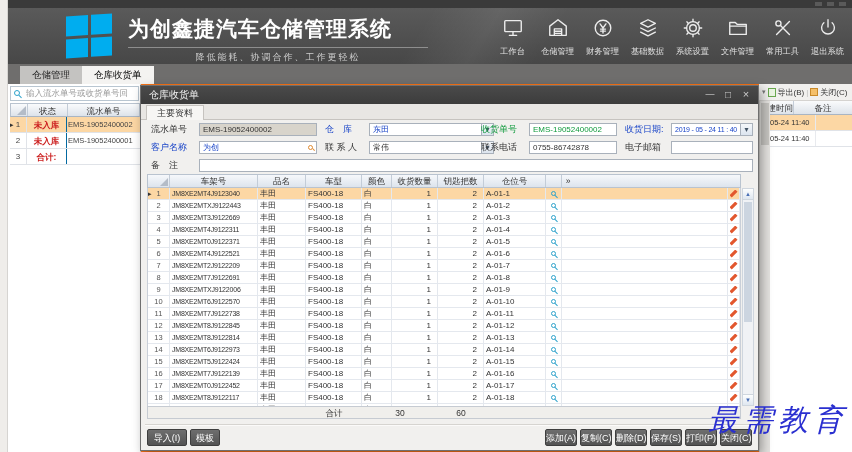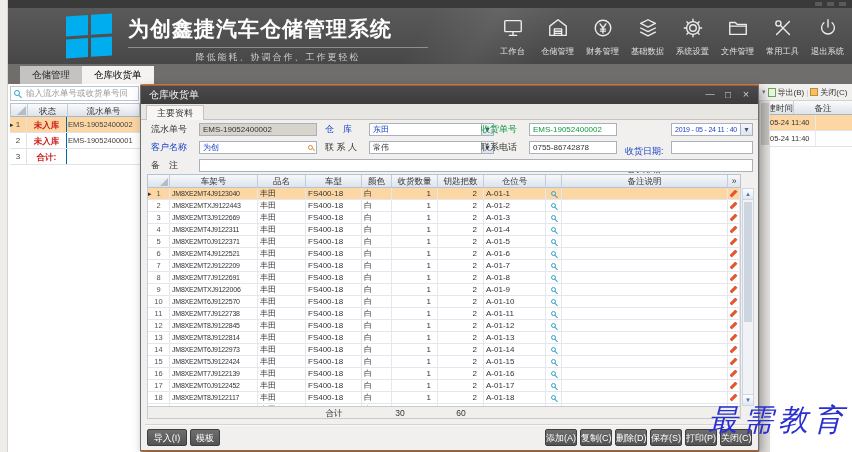--- a/index.html
+++ b/index.html
@@ -103,21 +103,21 @@
   .blue { color:#1a45c8; } .green { color:#0f9a3c; }
   .dd::after { content:"\25BE"; position:absolute; right:0; top:0; bottom:0; width:11px; text-align:center;
                background:linear-gradient(#f4f7fa,#dce4ee); border-left:1px solid #a9b1bb; color:#456; font-size:8px; line-height:11px; }
   .fld .mag2 { position:absolute; right:3px; top:3px; width:5px; height:5px; border:1.3px solid #e08a30; border-radius:50%; }
   .fld .mag2::after { content:""; position:absolute; width:3px; height:1.3px; background:#e08a30; transform:rotate(45deg); right:-2.5px; bottom:-1.5px; }
 
   .r1 { top:3px; } .r2 { top:21px; } .r3 { top:39px; }
   .l1 { left:10px; width:46px; } .f1 { left:58px; width:118px; }
   .l2 { left:184px; width:40px; } .f2 { left:228px; width:125px; }
   .l3 { left:340px; width:44px; } .f3 { left:388px; width:88px; }
-  .l4 { left:484px; width:44px;margin-top:22px; } .f4 { left:530px; width:82px; }
+  .l4 { left:484px; width:44px; } .f4 { left:530px; width:82px; }
   .f-note { left:58px; width:554px; }
 
   
   .d-thead { position:absolute; left:6px; top:88px; width:594px; height:14px; display:flex;
              background:linear-gradient(#f6f8fb,#dde4ed); border:1px solid #b9c3cf; font-size:8.5px; color:#333; line-height:12px; text-align:center; }
   .th { border-right:1px solid #c3ccd7; overflow:hidden; white-space:nowrap; }
   .c-idx { width:22px; } .c-vin { width:88px; } .c-brand { width:48px; } .c-model { width:56px; }
   .c-color { width:30px; } .c-qty { width:46px; } .c-keys { width:46px; } .c-pos { width:62px; }
   .c-q { width:16px; } .c-note { width:166px; } .c-more { width:12px; border-right:none; }
   .th.c-idx { position:relative; background:linear-gradient(#f6f8fb,#dde4ed); }
@@ -353,21 +353,20 @@
       <div class="d-thead">
         <div class="th c-idx"></div>
         <div class="th c-vin">车架号</div>
         <div class="th c-brand">品名</div>
         <div class="th c-model">车型</div>
         <div class="th c-color">颜色</div>
         <div class="th c-qty">收货数量</div>
         <div class="th c-keys">钥匙把数</div>
         <div class="th c-pos">仓位号</div>
         <div class="th c-q"></div>
-        <div class="th c-note">备注说明</div>
         <div class="th c-more">»</div>
       </div>
 
       <div class="d-tbody">
 
       <div class="trow sel">
             <div class="td c-idx">1</div>
             <div class="td c-vin">JM8XE2MT4J9123040</div>
             <div class="td c-brand">丰田</div>
             <div class="td c-model">FS400-18</div>

